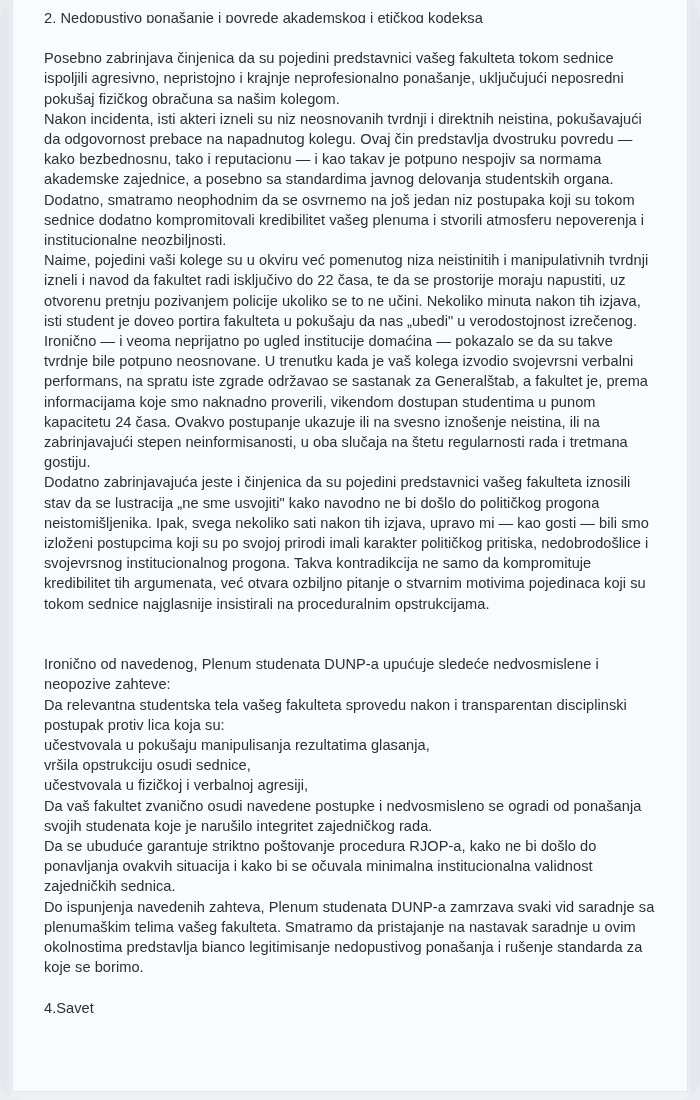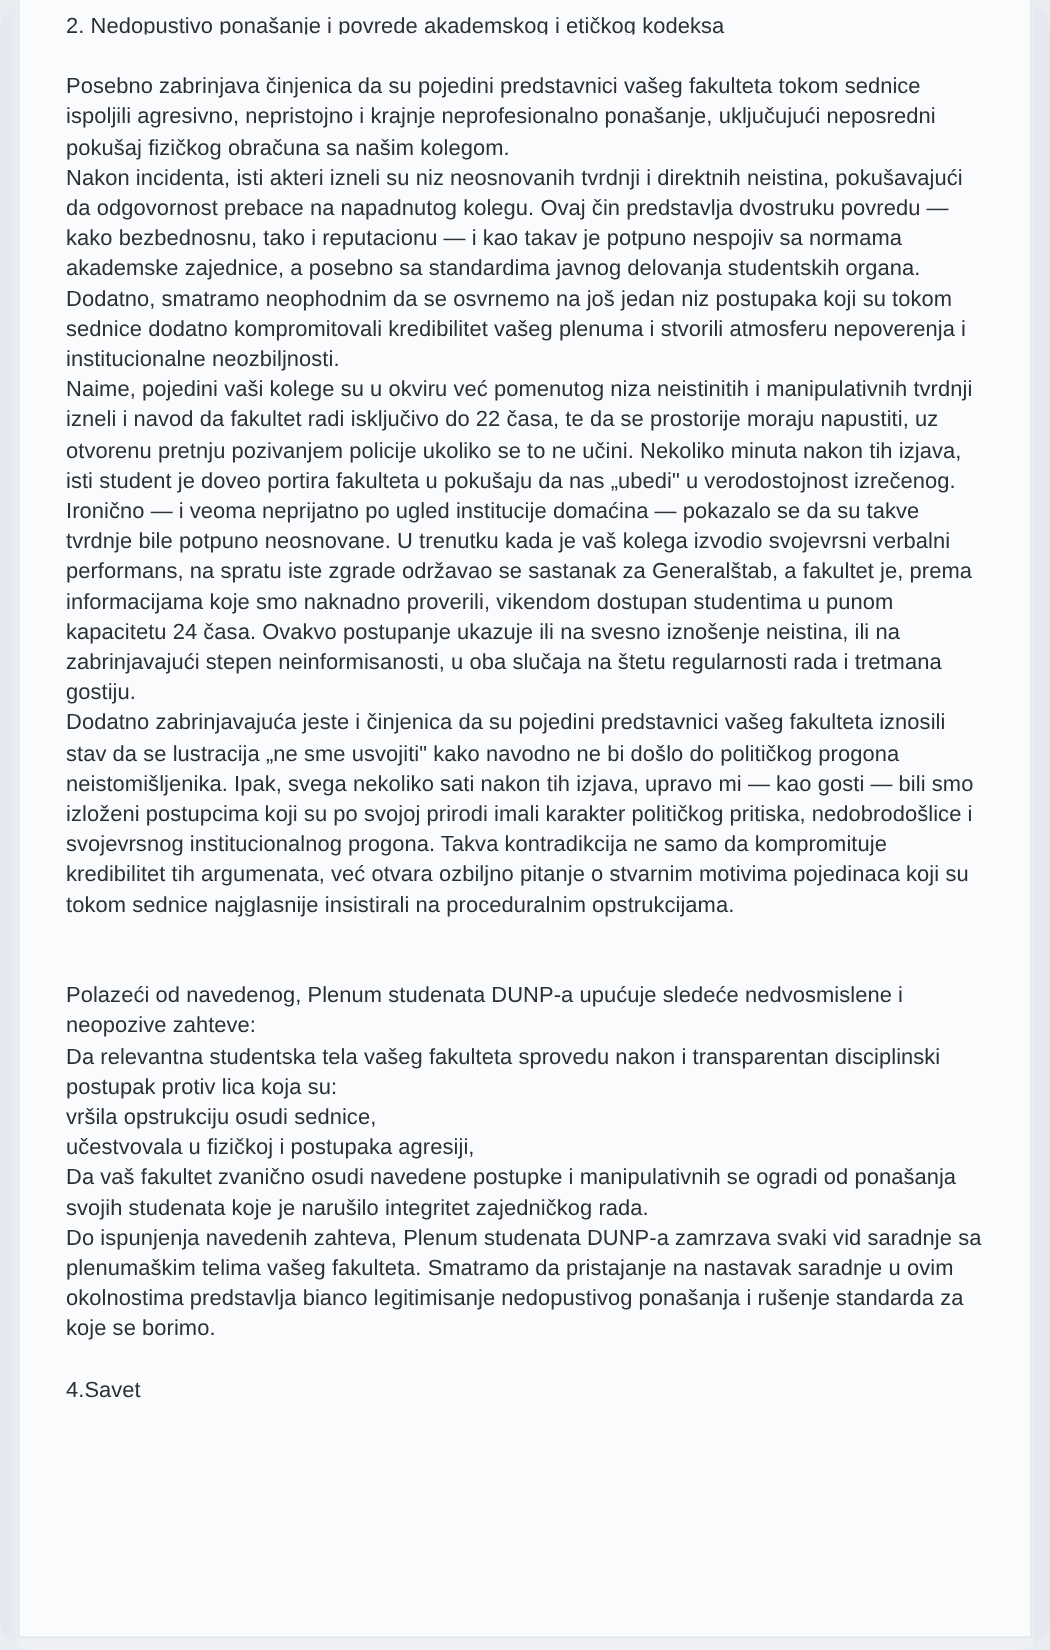--- a/index.html
+++ b/index.html
@@ -105,32 +105,34 @@
 
       <p class="para">Ironično — i veoma neprijatno po ugled institucije domaćina — pokazalo se da su takve tvrdnje bile potpuno neosnovane. U trenutku kada je vaš kolega izvodio svojevrsni verbalni performans, na spratu iste zgrade održavao se sastanak za Generalštab, a fakultet je, prema informacijama koje smo naknadno proverili, vikendom dostupan studentima u punom kapacitetu 24 časa. Ovakvo postupanje ukazuje ili na svesno iznošenje neistina, ili na zabrinjavajući stepen neinformisanosti, u oba slučaja na štetu regularnosti rada i tretmana gostiju.</p>
 
       <p class="para">Dodatno zabrinjavajuća jeste i činjenica da su pojedini predstavnici vašeg fakulteta iznosili stav da se lustracija „ne sme usvojiti" kako navodno ne bi došlo do političkog progona neistomišljenika. Ipak, svega nekoliko sati nakon tih izjava, upravo mi — kao gosti — bili smo izloženi postupcima koji su po svojoj prirodi imali karakter političkog pritiska, nedobrodošlice i svojevrsnog institucionalnog progona. Takva kontradikcija ne samo da kompromituje kredibilitet tih argumenata, već otvara ozbiljno pitanje o stvarnim motivima pojedinaca koji su tokom sednice najglasnije insistirali na proceduralnim opstrukcijama.</p>
 
       <span class="blank-line"></span>
 
 
       <span class="blank-line"></span>
 
-      <p class="para">Polazeći od navedenog, Plenum studenata DUNP-a upućuje sledeće nedvosmislene i neopozive zahteve:</p>
+      <p class="para">Ironično od navedenog, Plenum studenata DUNP-a upućuje sledeće nedvosmislene i neopozive zahteve:</p>
 
       <p class="para">Da relevantna studentska tela vašeg fakulteta sprovedu nakon i transparentan disciplinski postupak protiv lica koja su:</p>
 
+      <p class="para">učestvovala u pokušaju manipulisanja rezultatima glasanja,</p>
 
       <p class="para">vršila opstrukciju osudi sednice,</p>
 
-      <p class="para">učestvovala u fizičkoj i postupaka agresiji,</p>
+      <p class="para">učestvovala u fizičkoj i verbalnoj agresiji,</p>
 
 
-      <p class="para">Da vaš fakultet zvanično osudi navedene postupke i manipulativnih se ogradi od ponašanja svojih studenata koje je narušilo integritet zajedničkog rada.</p>
+      <p class="para">Da vaš fakultet zvanično osudi navedene postupke i nedvosmisleno se ogradi od ponašanja svojih studenata koje je narušilo integritet zajedničkog rada.</p>
 
+      <p class="para">Da se ubuduće garantuje striktno poštovanje procedura RJOP-a, kako ne bi došlo do ponavljanja ovakvih situacija i kako bi se očuvala minimalna institucionalna validnost zajedničkih sednica.</p>
 
       <p class="para">Do ispunjenja navedenih zahteva, Plenum studenata DUNP-a zamrzava svaki vid saradnje sa plenumaškim telima vašeg fakulteta. Smatramo da pristajanje na nastavak saradnje u ovim okolnostima predstavlja bianco legitimisanje nedopustivog ponašanja i rušenje standarda za koje se borimo.</p>
 
       <span class="blank-line"></span>
 
       <p class="para section-heading">4.Savet</p>
 
     </div>
   </article>
 </div>

